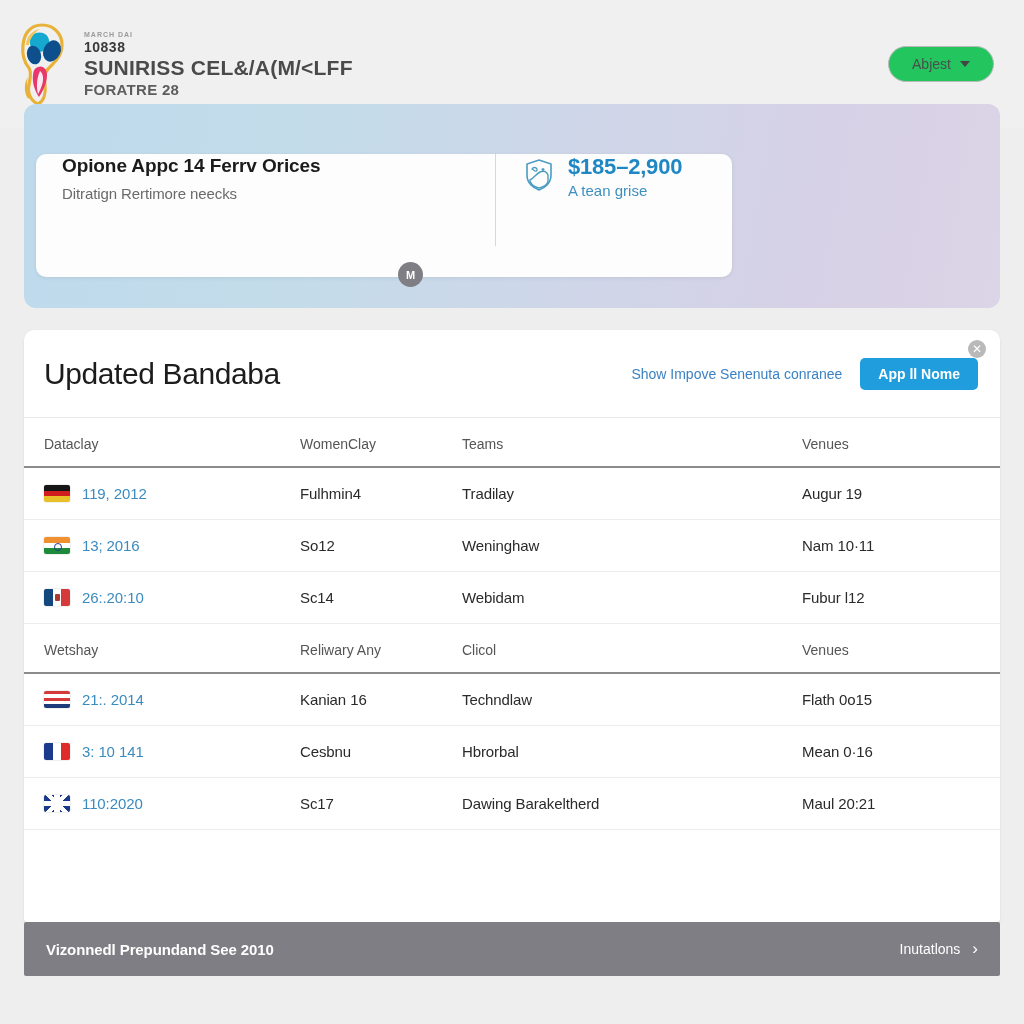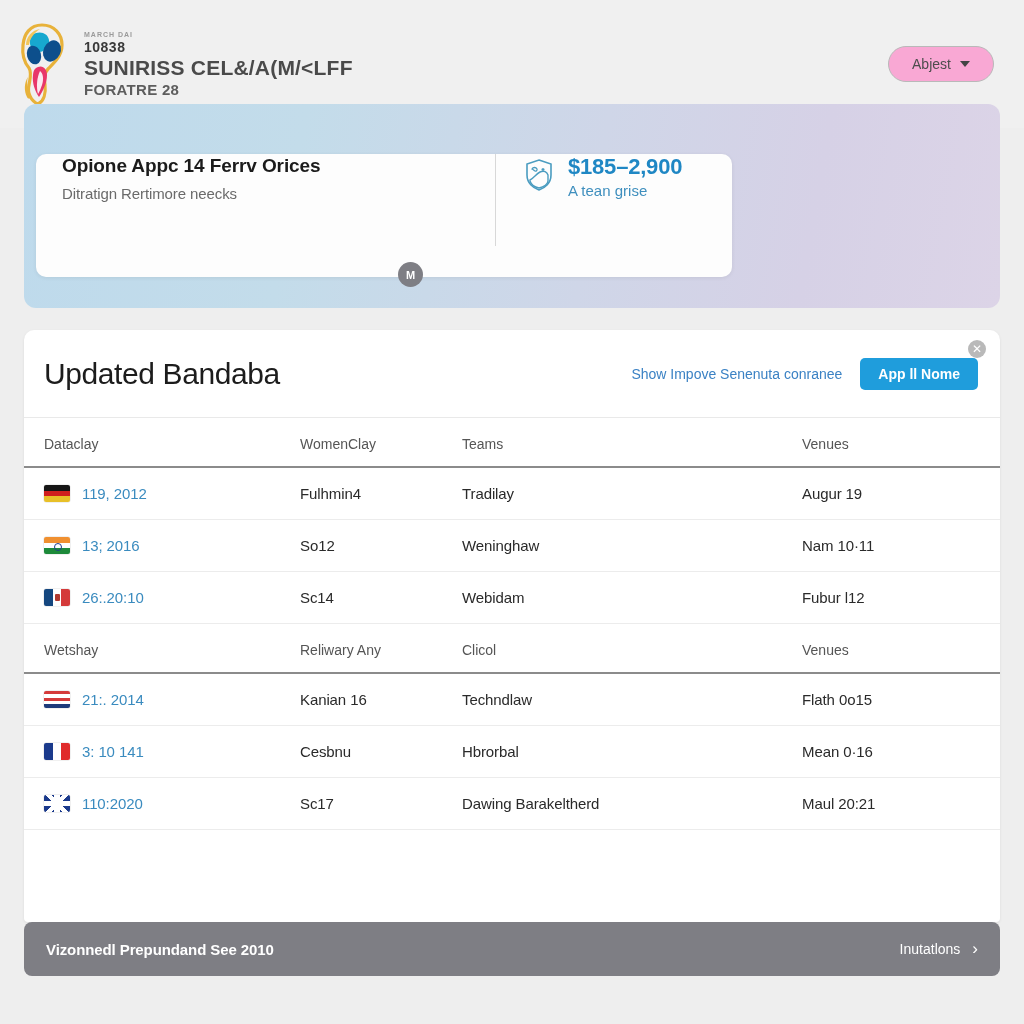--- a/index.html
+++ b/index.html
@@ -29,21 +29,21 @@
   .brand-main {
     font-size: 21px; font-weight: 700; color: #4a4a4a; line-height: 25px;
     letter-spacing: .2px;
   }
   .brand-sub {
     font-size: 15px; font-weight: 700; color: #5d5d5d; line-height: 19px;
     letter-spacing: .3px;
   }
   .adjust-btn {
     width: 106px; height: 36px; border: 1px solid #b9b9b9; border-radius: 18px;
-    background: #f9a8d4; display: flex; align-items: center; justify-content: center;
+    background: #22c55e; display: flex; align-items: center; justify-content: center;
     gap: 9px; font-size: 14px; color: #4d4d4d; cursor: pointer;
   }
   .caret { width: 0; height: 0; border-left: 5px solid transparent;
            border-right: 5px solid transparent; border-top: 6px solid #444; }
 
   
   .banner {
     position: absolute; left: 24px; top: 104px; width: 976px; height: 204px;
     border-radius: 12px;
     background: linear-gradient(100deg, #bedaec 0%, #c3dcea 28%, #cfd6e8 58%, #d6d1e6 80%, #dcd4e7 100%);
@@ -142,21 +142,21 @@
   .f-gb::after { content:""; position:absolute; inset:0;
     background:
       linear-gradient(#fff 0 0) center/100% 5px no-repeat,
       linear-gradient(#fff 0 0) center/6px 100% no-repeat,
       linear-gradient(#d4243c 0 0) center/100% 3px no-repeat,
       linear-gradient(#d4243c 0 0) center/3px 100% no-repeat; }
 
   
   .footer {
     position: absolute; left: 24px; top: 922px; width: 976px; height: 54px;
-    background: #7e7e84; border-radius: 8px; display: flex; align-items: center;
+    background: #7e7e84; border-radius: 2px; display: flex; align-items: center;
     justify-content: space-between; padding: 0 22px; color: #fff;
   }
   .foot-left { font-size: 15px; font-weight: 700; letter-spacing: -.1px; }
   .foot-right { font-size: 14px; display: flex; align-items: center; gap: 12px; cursor: pointer; }
   .chev-r { font-size: 17px; line-height: 14px; }
 </style>
 </head>
 <body>
 
 <div class="page">

